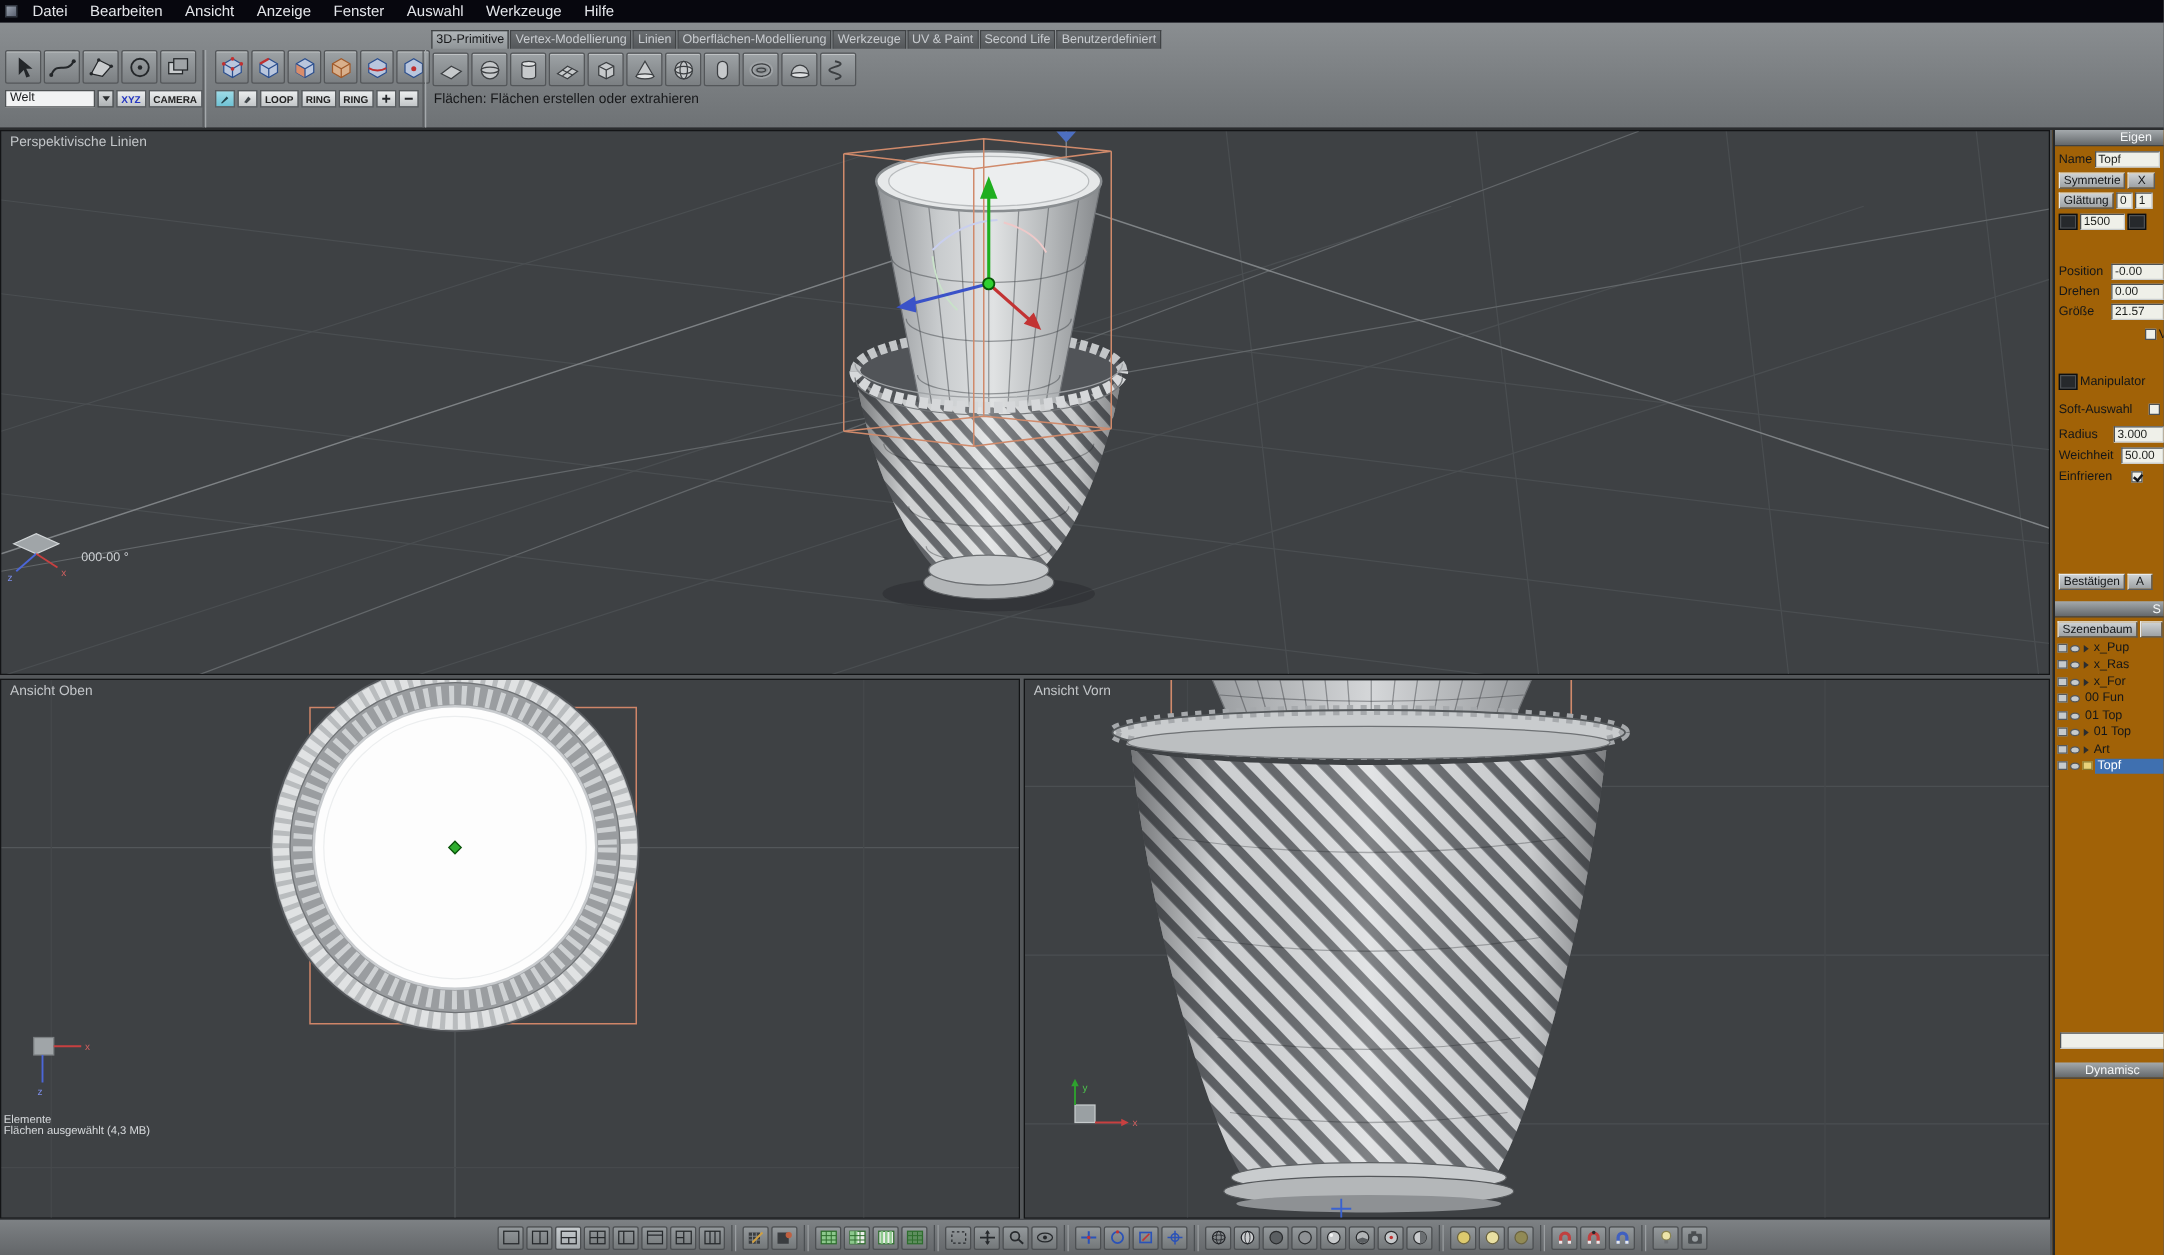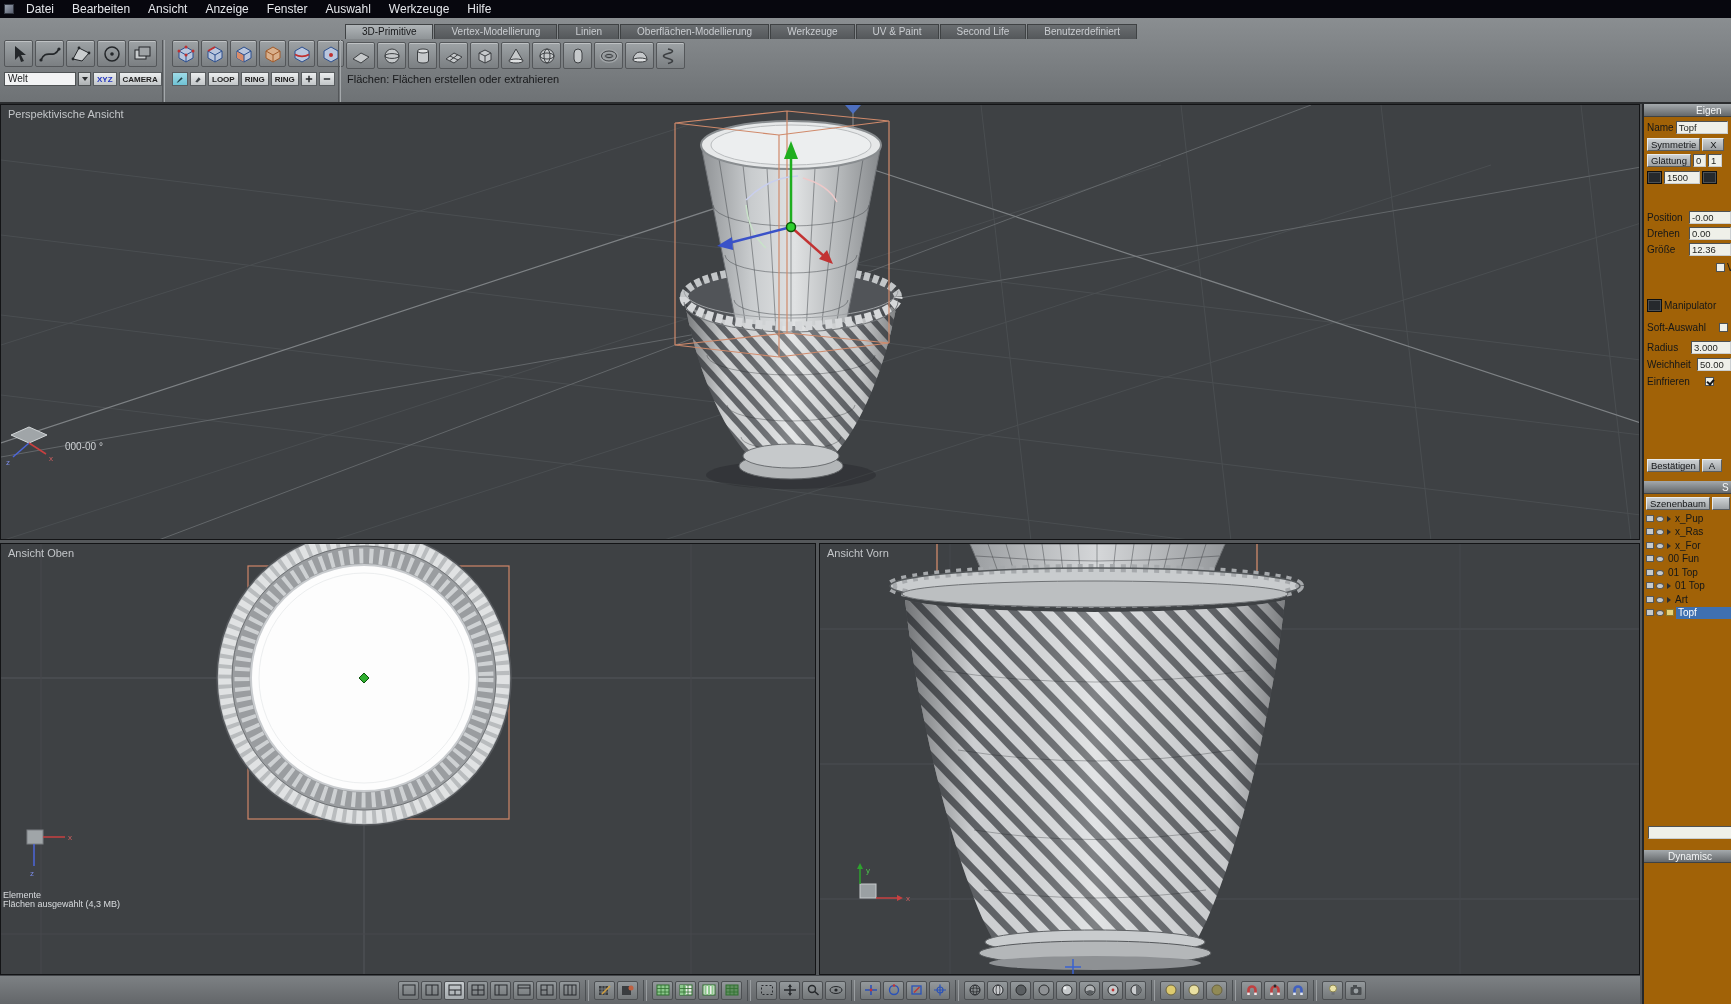--- a/index.html
+++ b/index.html
@@ -8,21 +8,21 @@
 #app{position:absolute;inset:0}
 
 
 .menubar{position:absolute;left:0;top:0;width:1731px;height:18px;background:#07070e;display:flex;align-items:center;color:#e4e6ea;font-size:12px;z-index:20}
 .appico{width:10px;height:10px;margin:0 3px 0 4px;background:linear-gradient(135deg,#9aa3b0,#5a6070);border:1px solid #333842;flex:none}
 .mitem{padding:1px 9px;white-space:nowrap;cursor:default}
 
 
 .topbar{position:absolute;left:0;top:18px;width:1731px;height:86px;background:linear-gradient(#8a8e91,#6e7275);border-bottom:2px solid #2b2d2f;z-index:15}
 .tabs{position:absolute;left:345px;top:6px;display:flex;height:15px}
-.tab{font-size:10px;line-height:14px;padding:0 16px;background:linear-gradient(#6a6e71,#54575a);color:#c9ccd0;border:1px solid #3f4244;border-bottom:none;margin-right:1px;white-space:nowrap;cursor:default}
+.tab{font-size:10px;line-height:14px;padding:0 3px;background:linear-gradient(#6a6e71,#54575a);color:#c9ccd0;border:1px solid #3f4244;border-bottom:none;margin-right:1px;white-space:nowrap;cursor:default}
 .tab.active{background:linear-gradient(#b0b5b8,#8f9497);color:#17181a}
 .trow{position:absolute;display:flex;gap:2px;align-items:center}
 .tbtn{width:29px;height:27px;background:linear-gradient(#9ea3a6,#7b7f82);border:1px solid #54575a;border-radius:2px;box-shadow:inset 0 1px 0 rgba(255,255,255,.35);display:flex;align-items:center;justify-content:center;flex:none}
 .sbtn{height:14px;background:linear-gradient(#eceeef,#c2c6c8);border:1px solid #595d60;font-size:8px;font-weight:bold;color:#222;display:flex;align-items:center;justify-content:center;padding:0 3px;flex:none}
 .sbtn.ico{width:16px}
 .vsep{position:absolute;top:22px;width:3px;height:62px;border-left:1px solid #54575a;border-right:1px solid #a4a8ab}
 .drop{width:72px;height:14px;background:#f2f3f4;border:1px solid #4e5254;font-size:10px;line-height:12px;padding:0 3px;color:#1a1c1e}
 .droparr{width:13px;height:14px;background:linear-gradient(#d9dcdd,#aeb2b4);border:1px solid #4e5254;display:flex;align-items:center;justify-content:center}
 .droparr::after{content:"";width:0;height:0;border-left:3px solid transparent;border-right:3px solid transparent;border-top:4px solid #2a2d2f}
 .hint{position:absolute;left:347px;top:55px;font-size:11px;color:#17181a;white-space:nowrap}
@@ -273,21 +273,21 @@
           <svg width="22" height="20" viewBox="0 0 22 20">
             <path d="M8,3 q9,2 0,4.5 q-9,2.5 0,5 q9,2.5 0,5" stroke="#3c3f42" stroke-width="1.6" fill="none"></path>
           </svg>
         </div>
     </div>
 
     <div class="hint">Flächen: Flächen erstellen oder extrahieren</div>
   </div>
 
   <div class="vp persp">
-    <div class="vplabel">Perspektivische Ansicht</div>
+    <div class="vplabel">Perspektivische Linien</div>
     <svg class="scene" width="1640" height="436" viewBox="0 0 1640 436">
       <defs>
         <linearGradient id="cg" x1="0" y1="0" x2="1" y2="0">
           <stop offset="0" stop-color="#8f9295"></stop>
             <stop offset="0.28" stop-color="#c9ccce"></stop>
             <stop offset="0.52" stop-color="#e0e2e3"></stop>
             <stop offset="0.78" stop-color="#b3b6b8"></stop>
             <stop offset="1" stop-color="#86898c"></stop>
         </linearGradient>
         <pattern id="sl" width="13" height="13" patternUnits="userSpaceOnUse" patternTransform="rotate(-42)">
@@ -485,21 +485,21 @@
     <div class="rrow" style="left:3px;top:106px">
       <span class="plab" style="width:40px">Position</span>
       <span class="fld" style="width:42px">-0.00</span>
     </div>
     <div class="rrow" style="left:3px;top:122px">
       <span class="plab" style="width:40px">Drehen</span>
       <span class="fld" style="width:42px">0.00</span>
     </div>
     <div class="rrow" style="left:3px;top:138px">
       <span class="plab" style="width:40px">Größe</span>
-      <span class="fld" style="width:42px">12.36</span>
+      <span class="fld" style="width:42px">21.57</span>
     </div>
     <div class="rrow" style="left:72px;top:156px">
       <span class="cb"></span>
       <span class="plab">V</span>
     </div>
 
     <div class="rrow" style="left:3px;top:194px">
       <span class="dbtn"></span>
       <span class="plab">Manipulator</span>
     </div>

